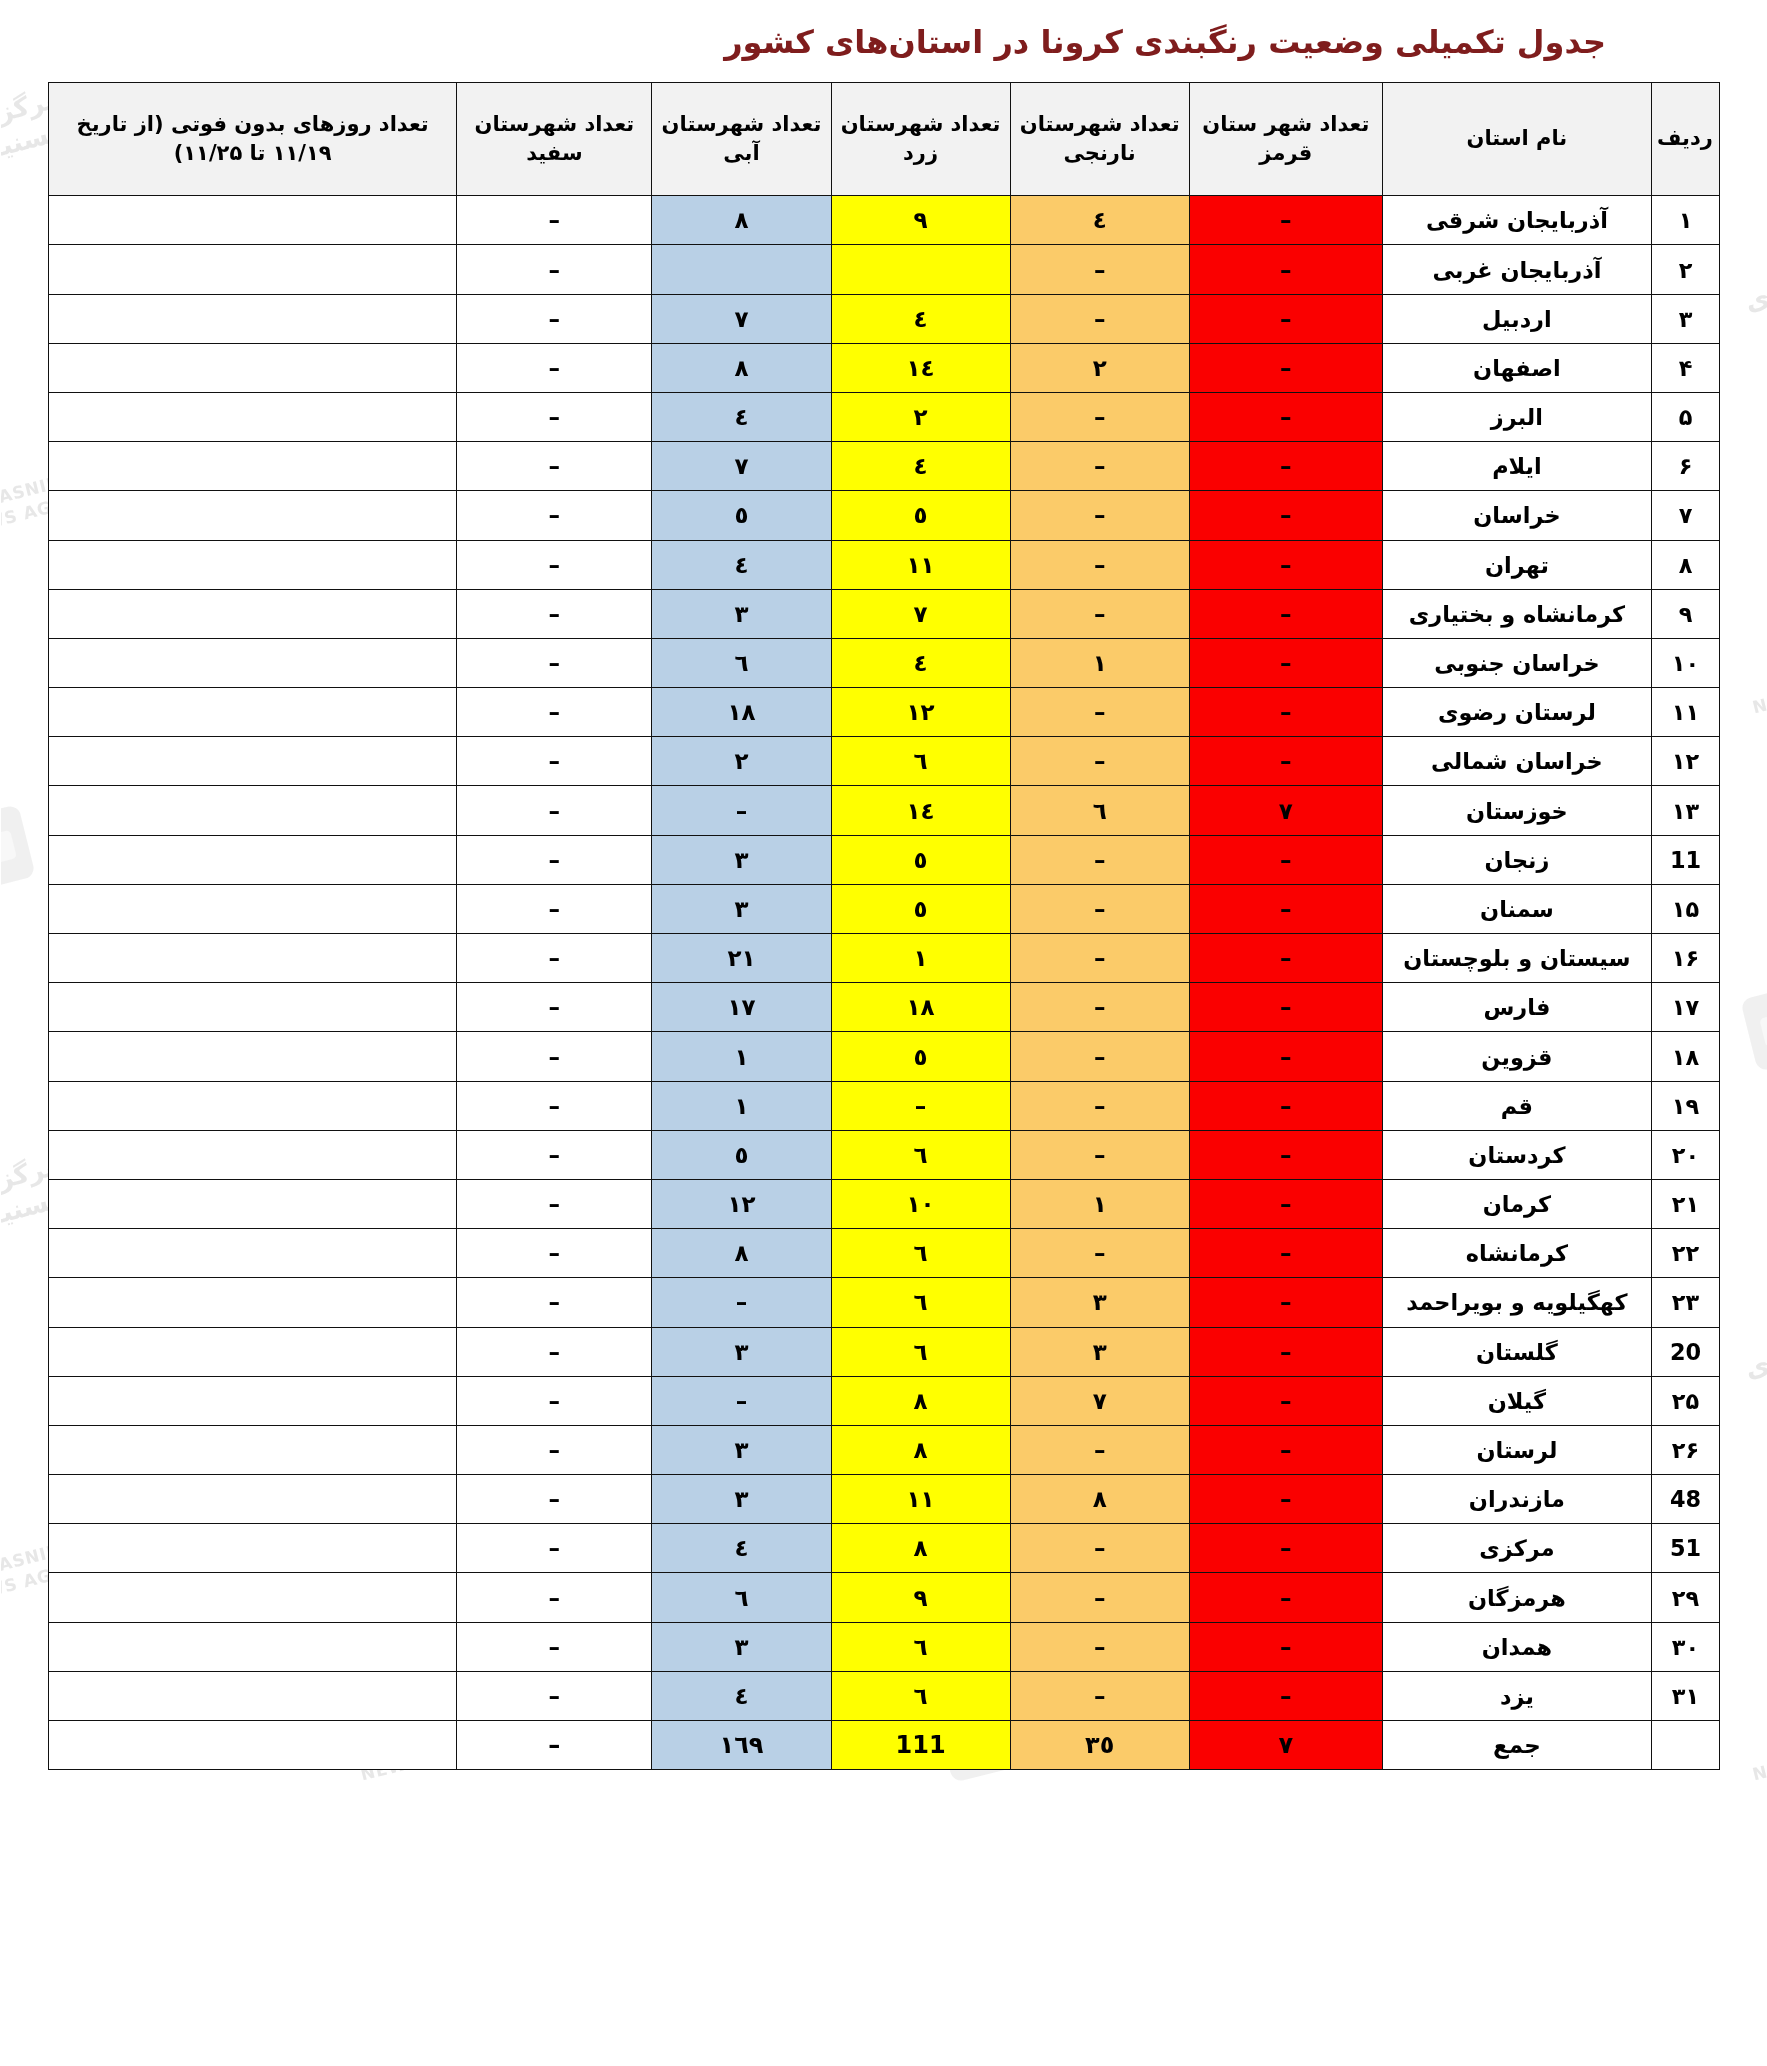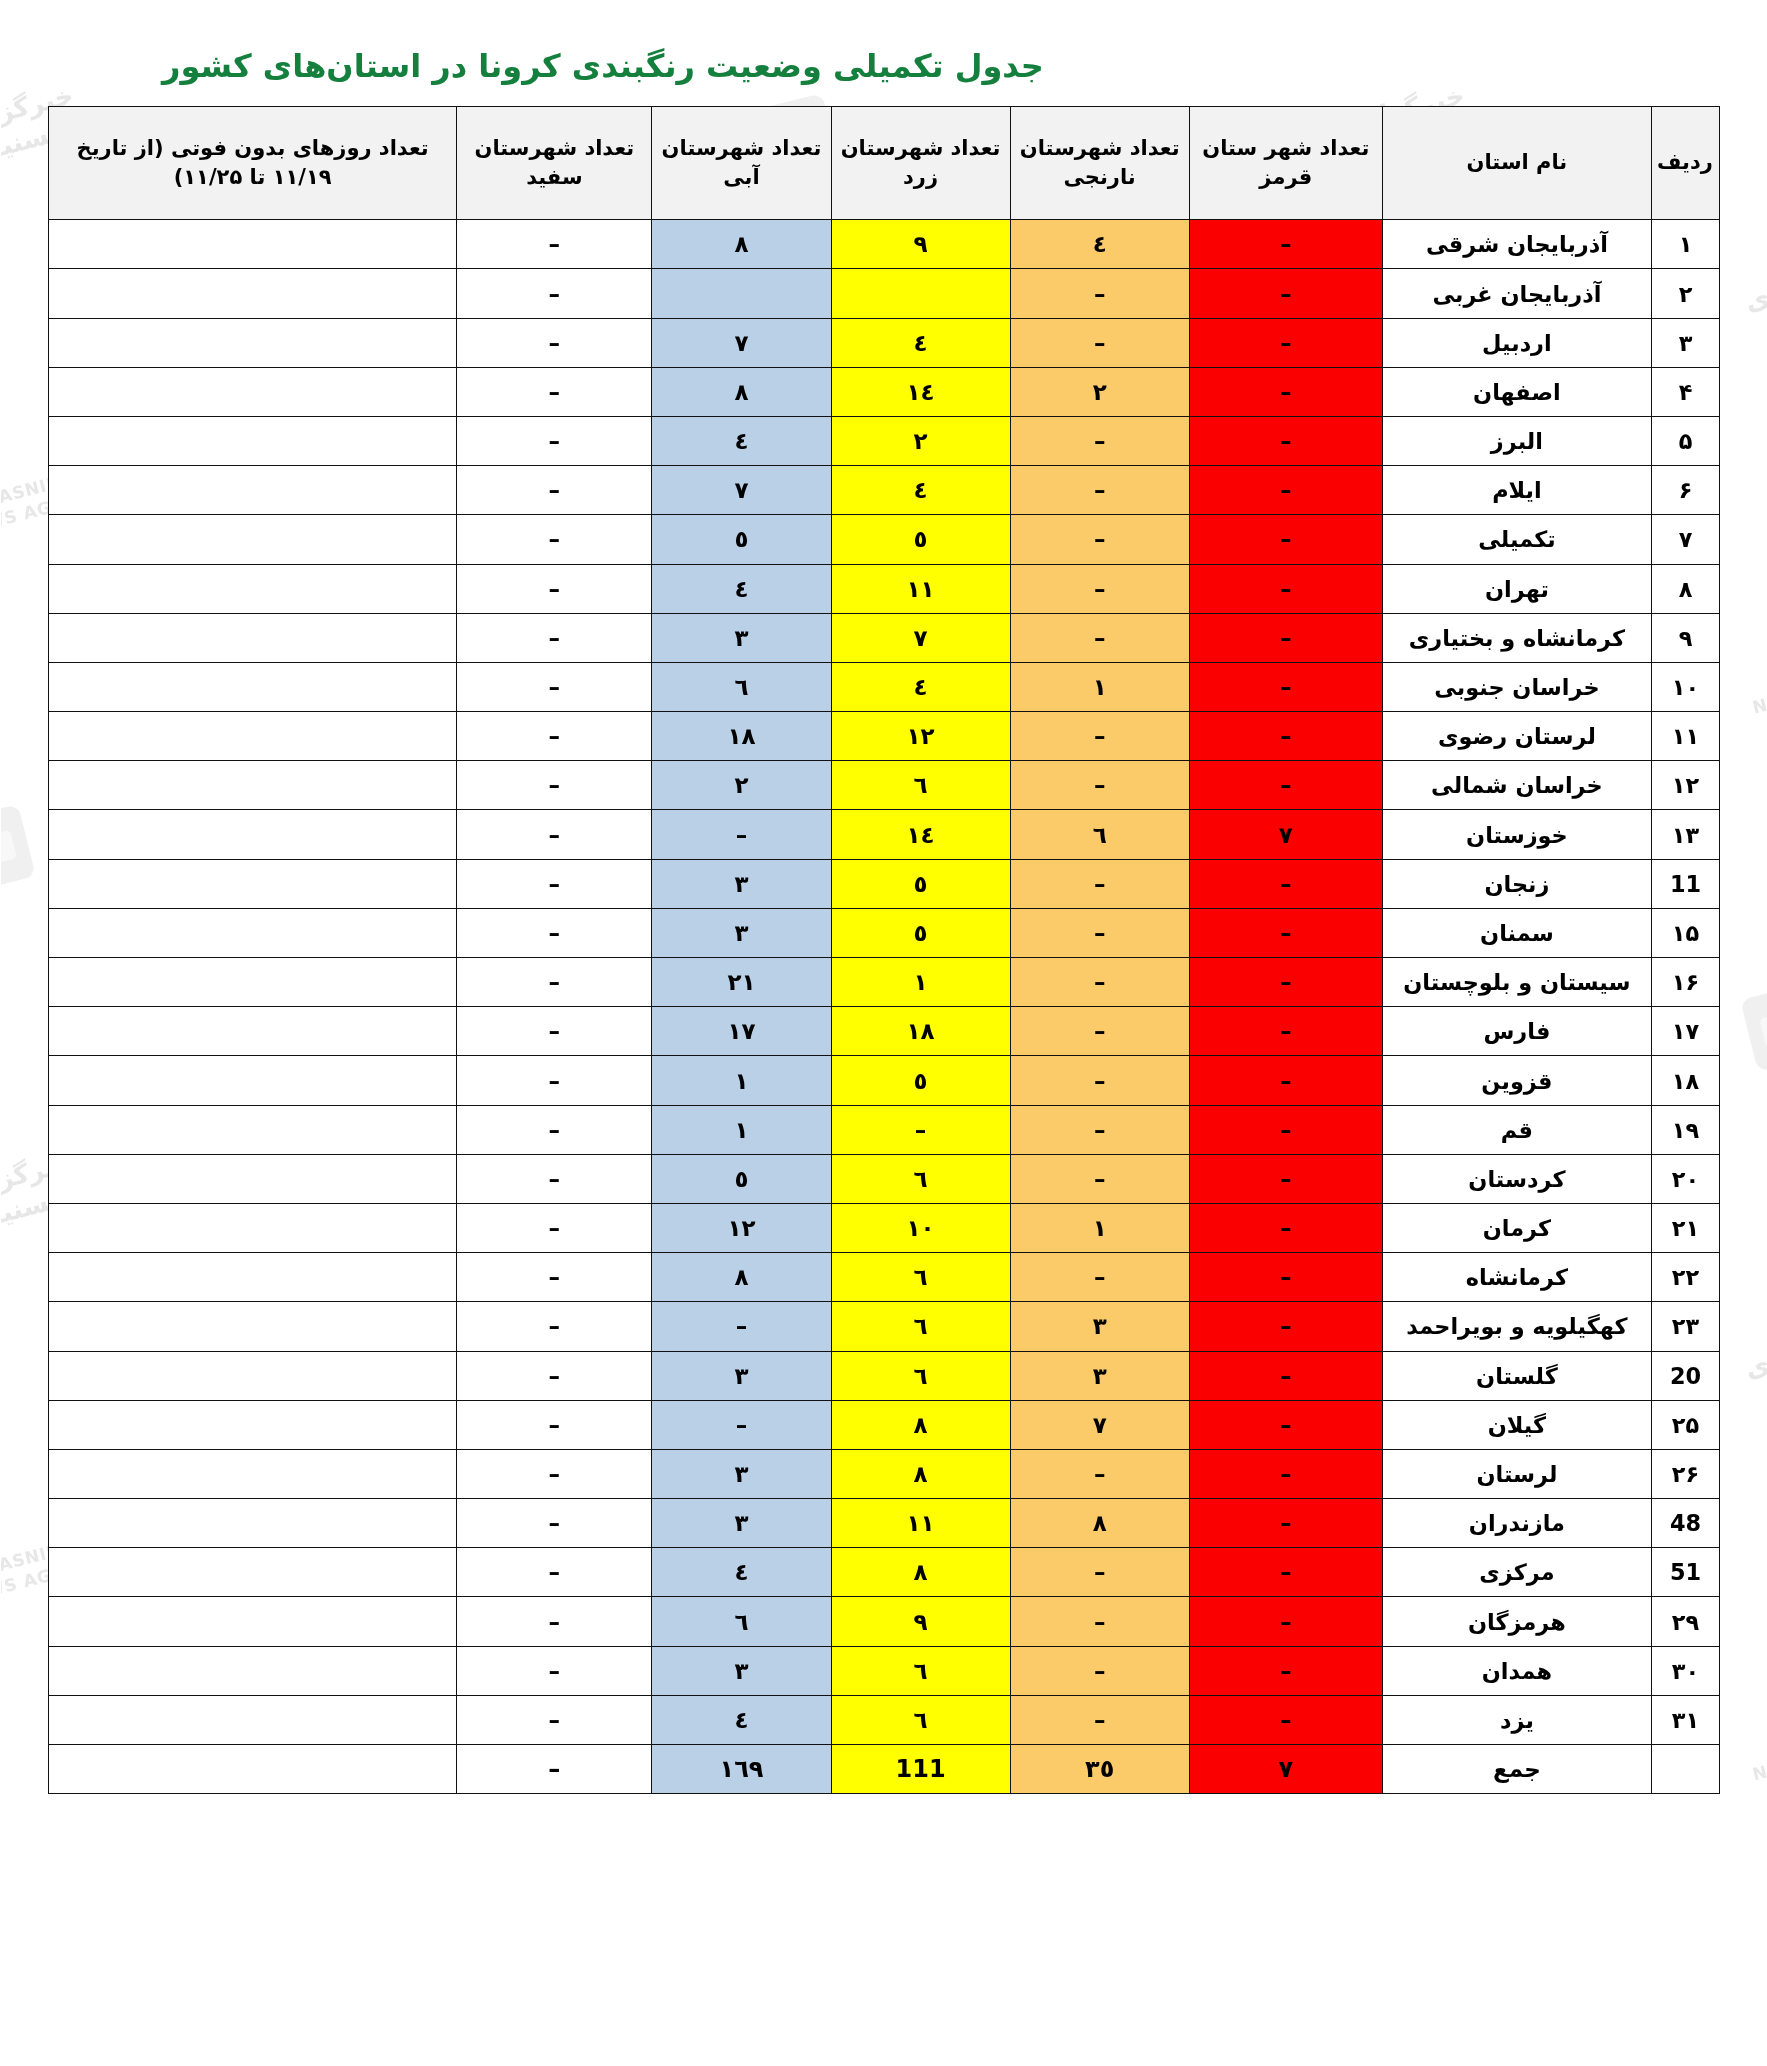--- a/index.html
+++ b/index.html
@@ -41,28 +41,27 @@
     left:14px; top:23px;
     width:46px;height:29px;
     border-radius:4.6px;
     background:#f6f6f6;
   }
 
   
   #page{ position:relative; z-index:2; }
 
   #page-title{
-    color:#15803d;
+    color:#7f1d1d;
     font-size:32px;
     font-weight:bold;
-    text-align:left;
+    text-align:right;
     line-height:1.42;
     padding:20px 162px 17px 162px;
     direction:rtl;
-    margin-top:24px;
   }
 
   
   .table-wrap{
     padding:0 48px 20px 48px;
   }
   table{
     width:100%;
     border-collapse:collapse;
     table-layout:fixed;
@@ -251,21 +250,21 @@
             <td class="province">ایلام</td>
             <td class="cell-red">–</td>
             <td class="cell-orange">–</td>
             <td class="cell-yellow">٤</td>
             <td class="cell-blue">۷</td>
             <td class="cell-white nofatal">–</td>
             <td class="nofatal"></td>
           </tr>
           <tr>
             <td class="rownum">۷</td>
-            <td class="province">تکمیلی</td>
+            <td class="province">خراسان</td>
             <td class="cell-red">–</td>
             <td class="cell-orange">–</td>
             <td class="cell-yellow">٥</td>
             <td class="cell-blue">٥</td>
             <td class="cell-white nofatal">–</td>
             <td class="nofatal"></td>
           </tr>
           <tr>
             <td class="rownum">۸</td>
             <td class="province">تهران</td>

